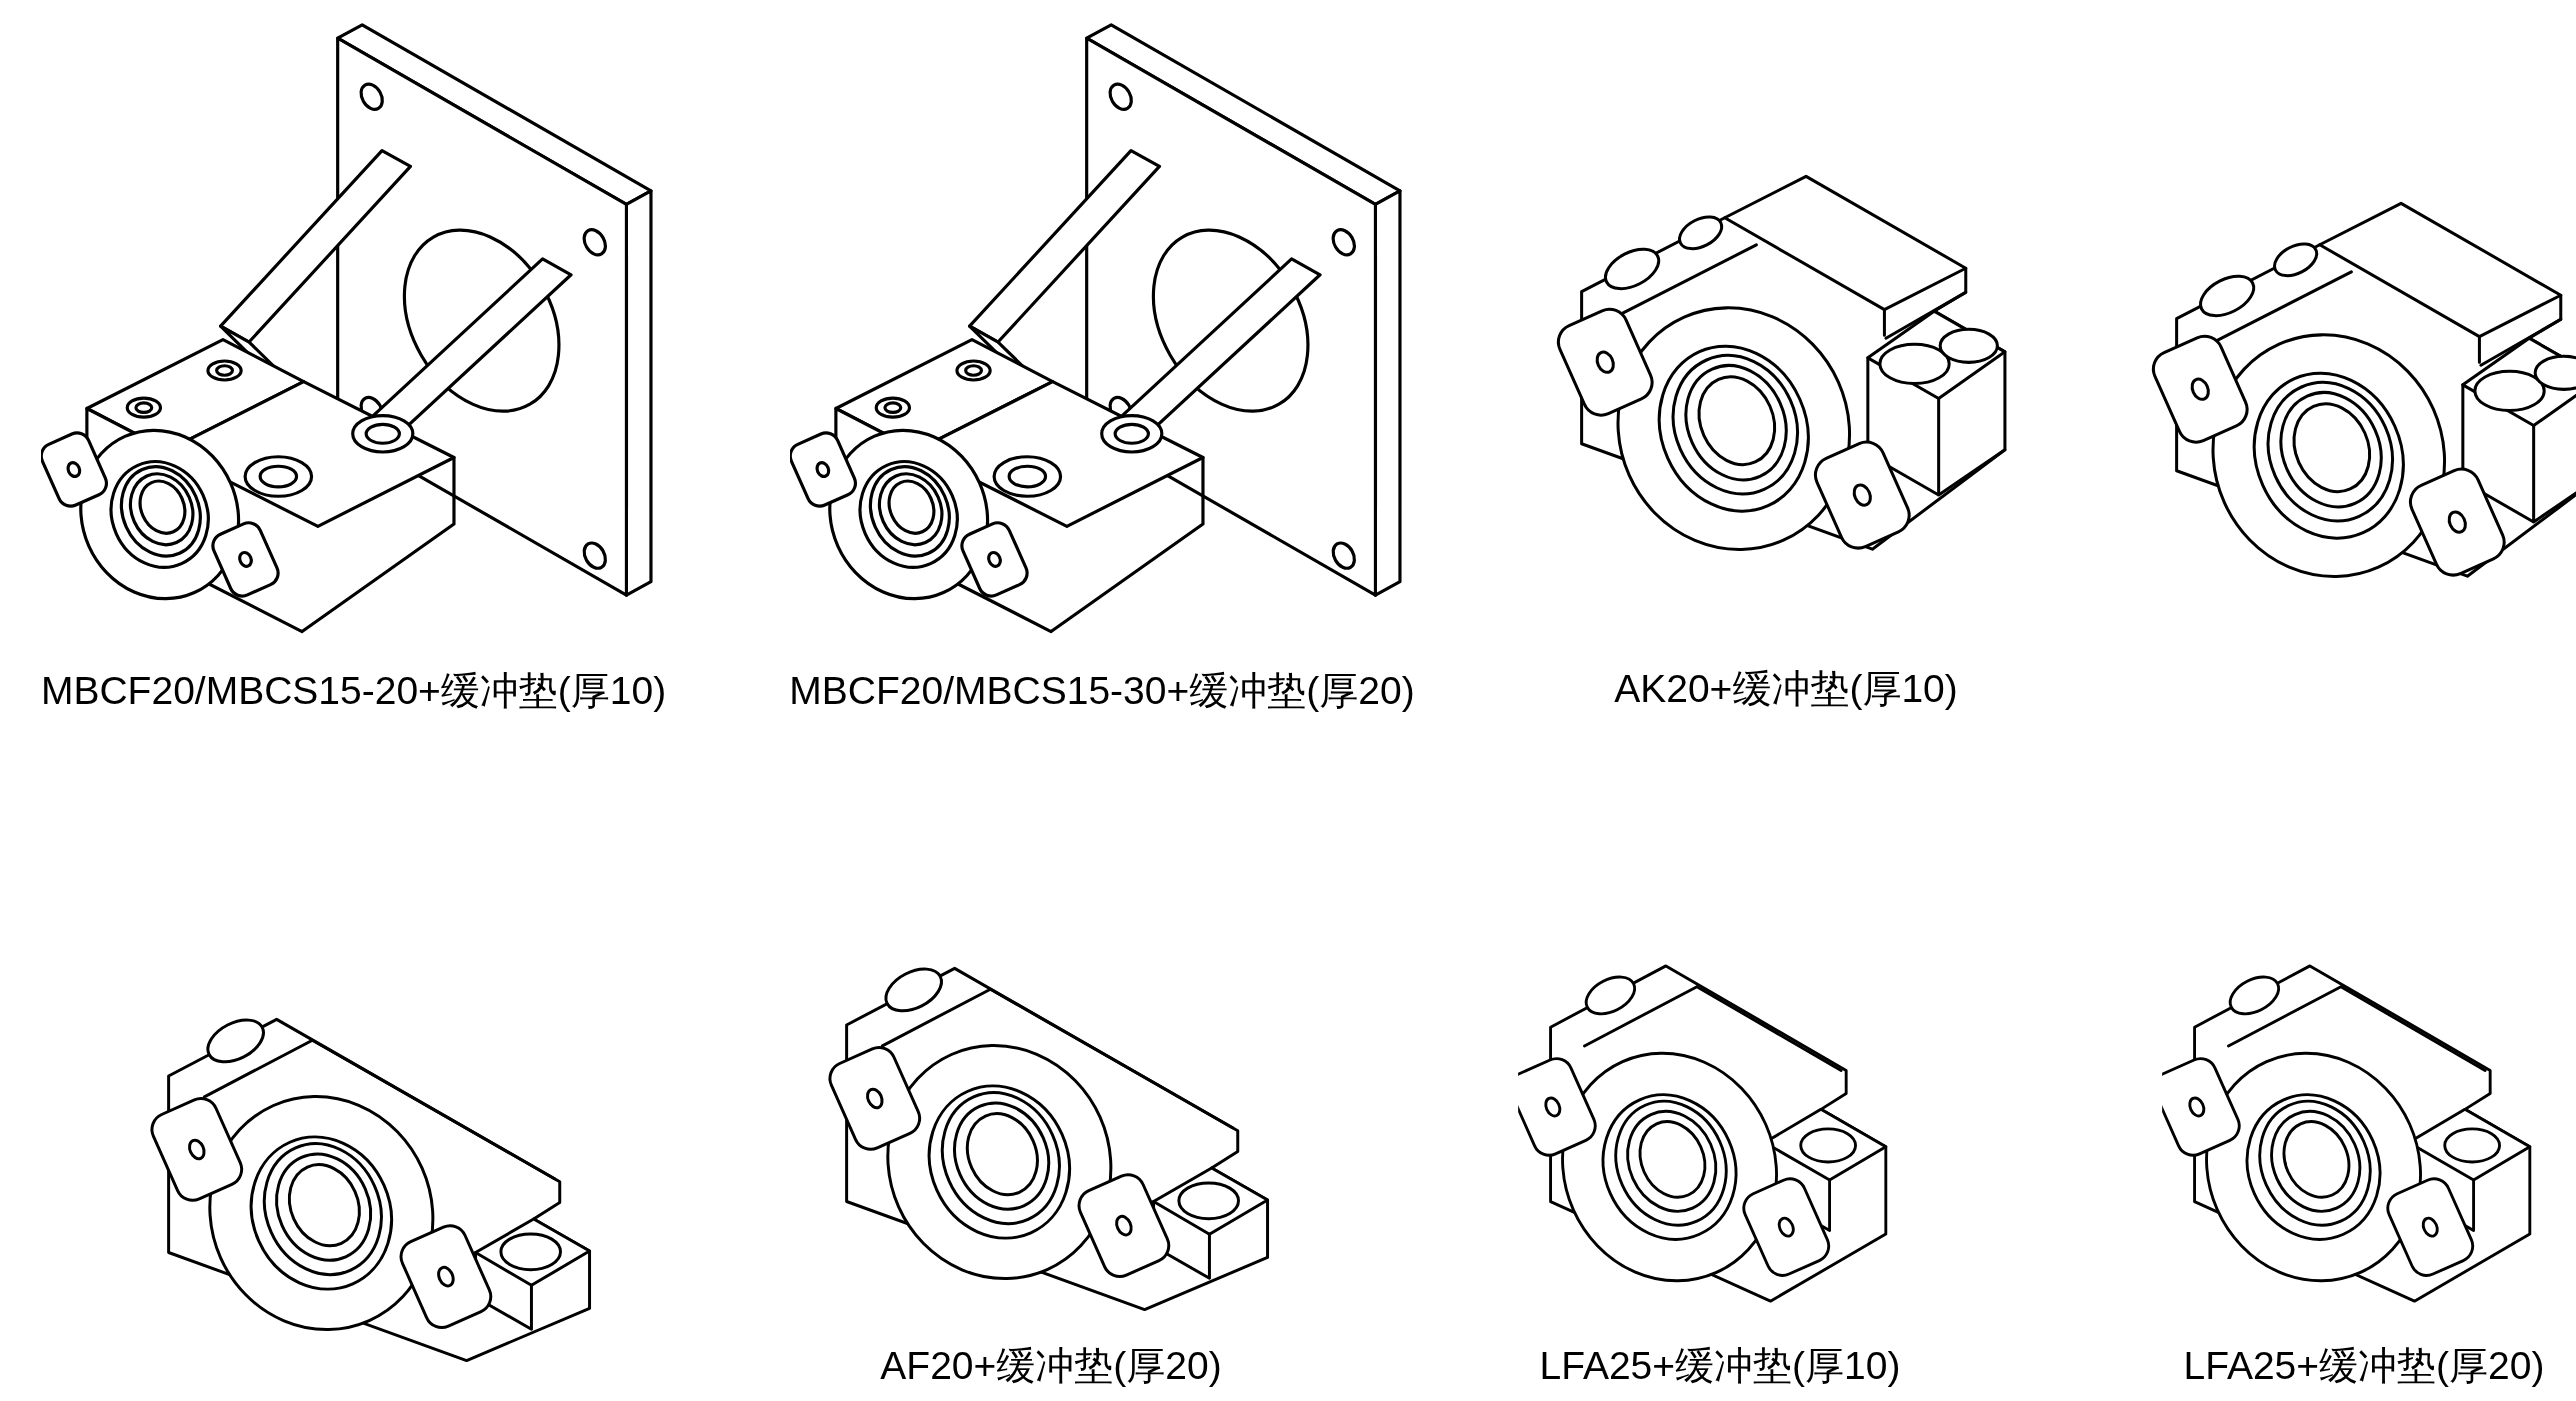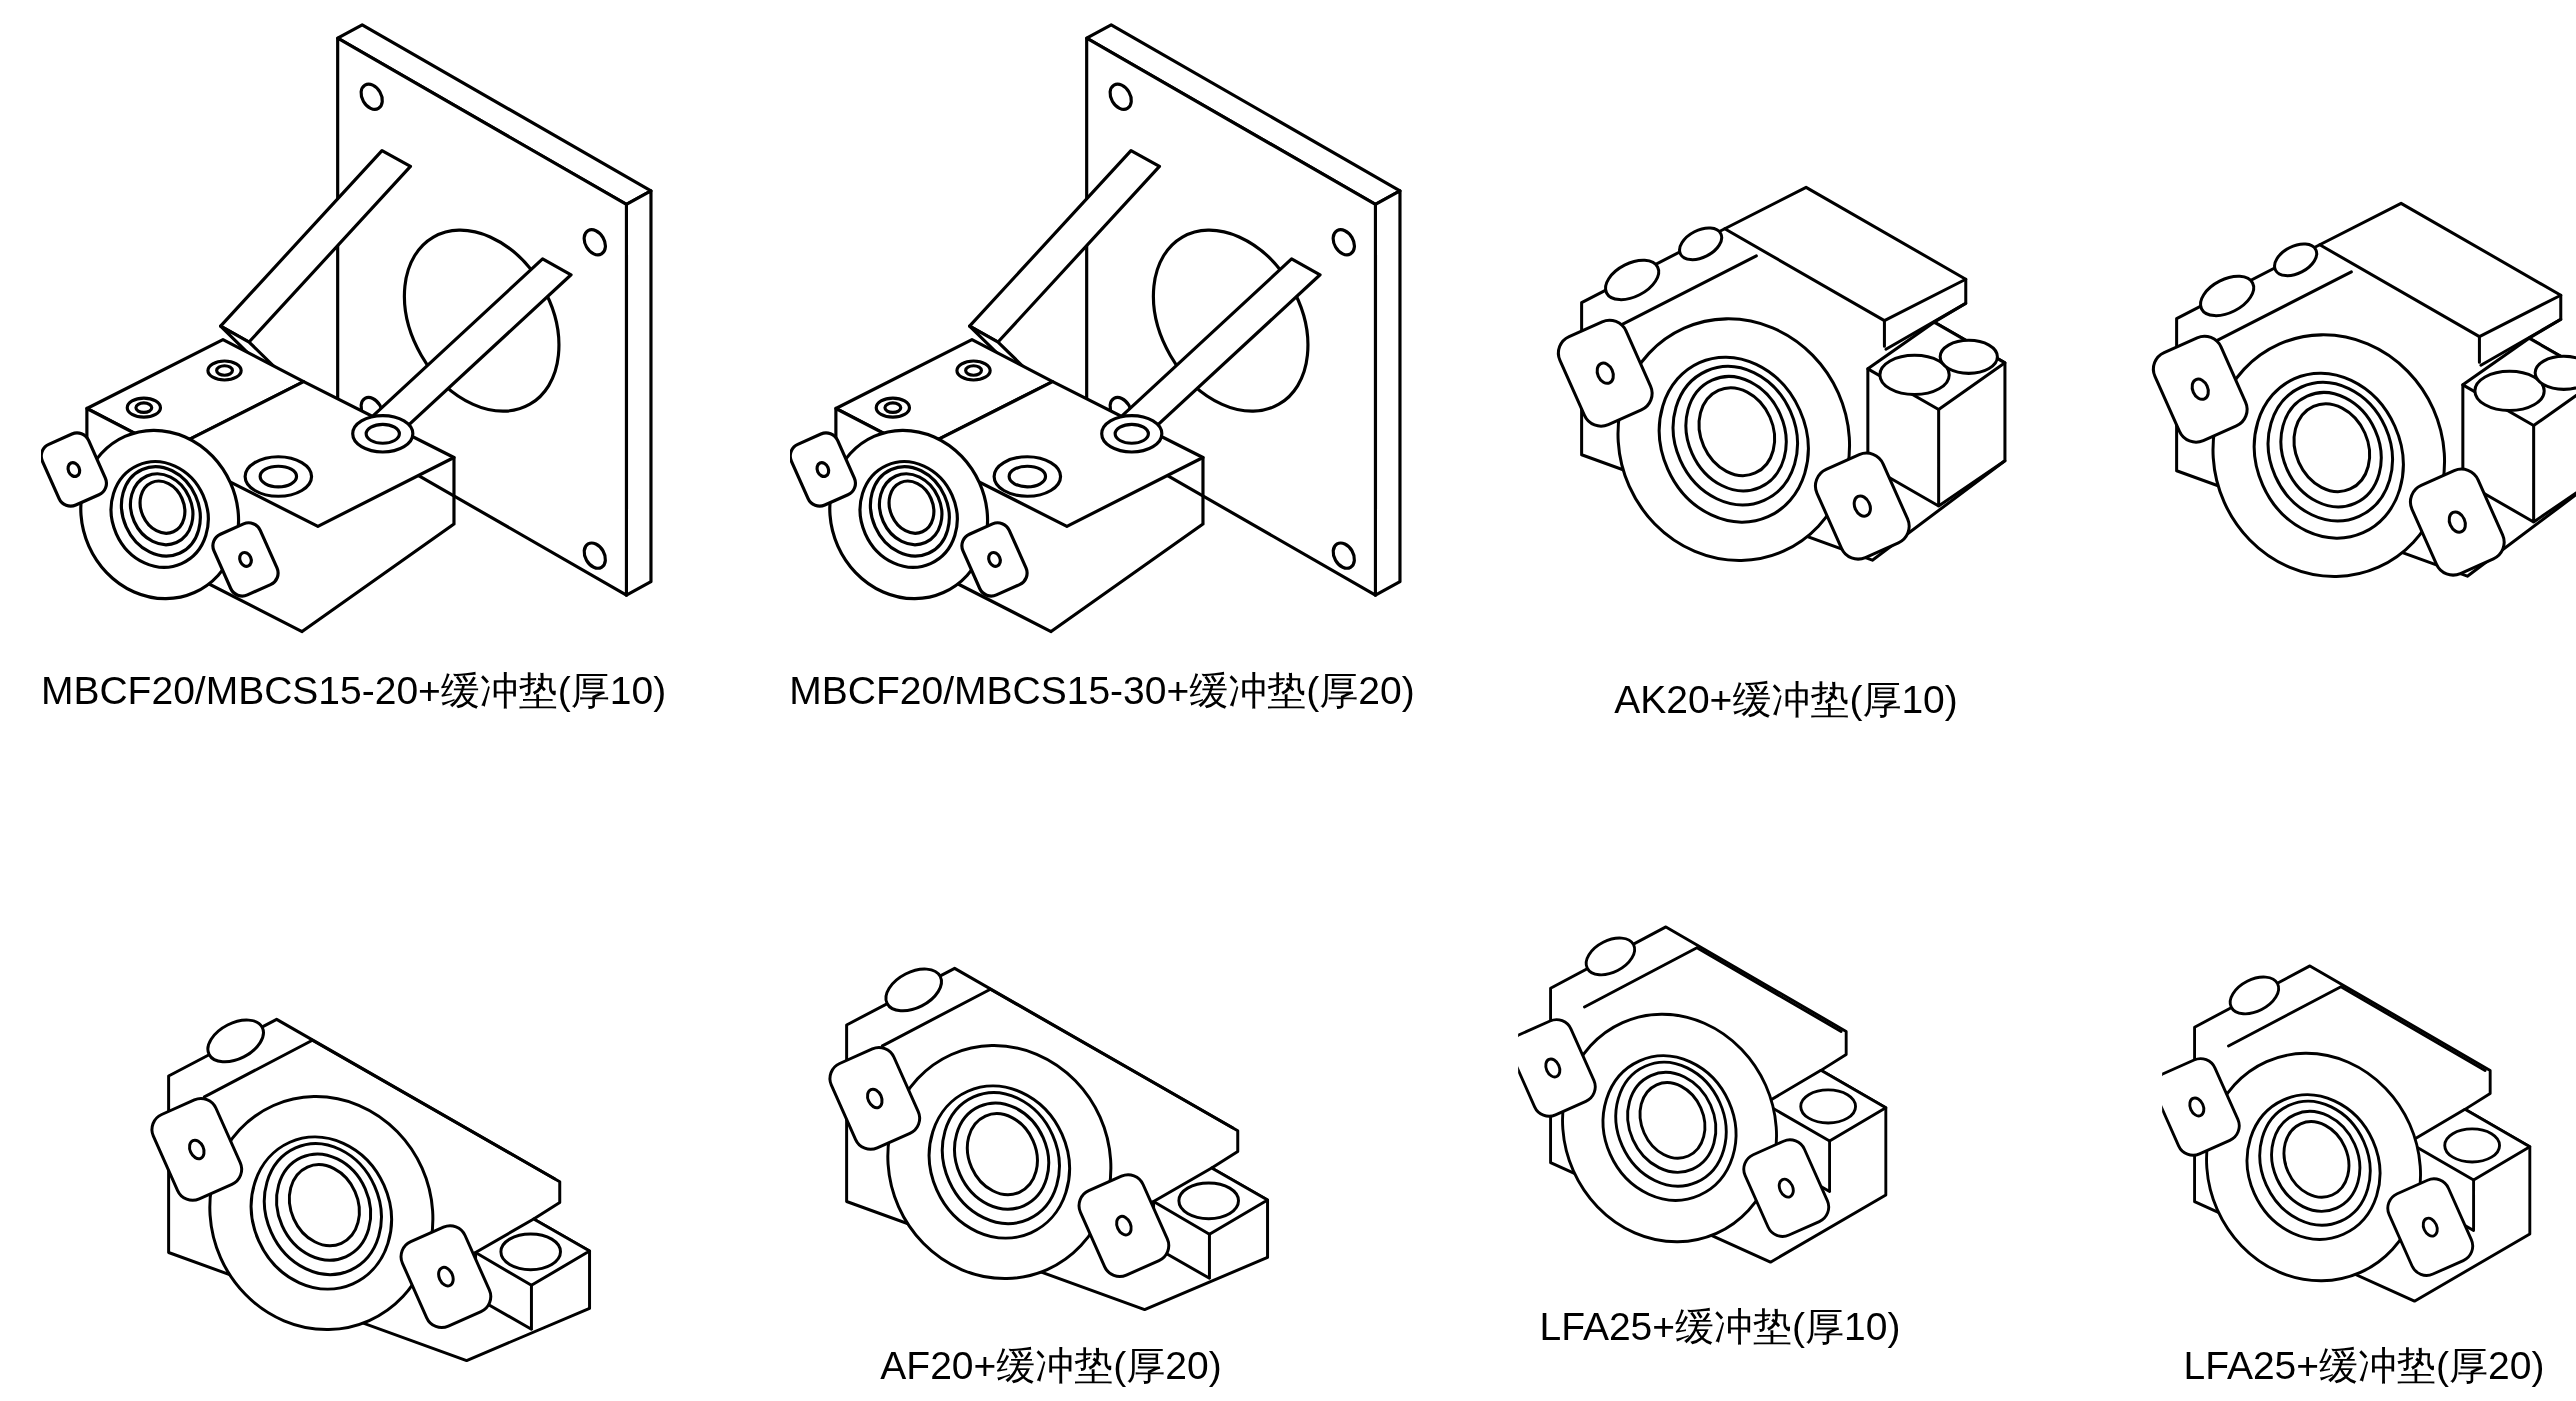--- a/index.html
+++ b/index.html
@@ -12,25 +12,25 @@
   .art.low{align-items:flex-end;padding-bottom:23px;box-sizing:border-box;}
   .caption{
     height:51px;line-height:51px;font-size:39px;color:#000;
     white-space:nowrap;text-align:center;letter-spacing:0px;
   }
   svg.fig{display:block;}
   .defs{position:absolute;width:0;height:0;overflow:hidden;}
   
   #cell-0{left:6.6px;   top:4.9px;   width:694px; height:711px;}
   #cell-1{left:755px;  top:4.9px;   width:694px; height:711px;}
-  #cell-2{left:1474px; top:14px;   width:624px; height:711px;}
+  #cell-2{left:1474px; top:3px;   width:624px; height:711px;}
   #cell-3{left:2069px; top:4.9px;   width:624px; height:711px;}
   #cell-4{left:53px;   top:749px; width:640px; height:642px;}
   #cell-5{left:731px;  top:749px; width:640px; height:642px;}
-  #cell-6{left:1437px; top:710px; width:566px; height:642px;}
+  #cell-6{left:1437px; top:749px; width:566px; height:642px;}
   #cell-7{left:2081px; top:749px; width:566px; height:642px;}
 </style>
 </head>
 <body>
 
 <svg class="defs" aria-hidden="true">
   <defs>
 
     <symbol id="sym-mbcf" viewBox="0 0 790 825">
       <g fill="#fff" stroke="#000" stroke-width="4" stroke-linejoin="round" stroke-linecap="round">

